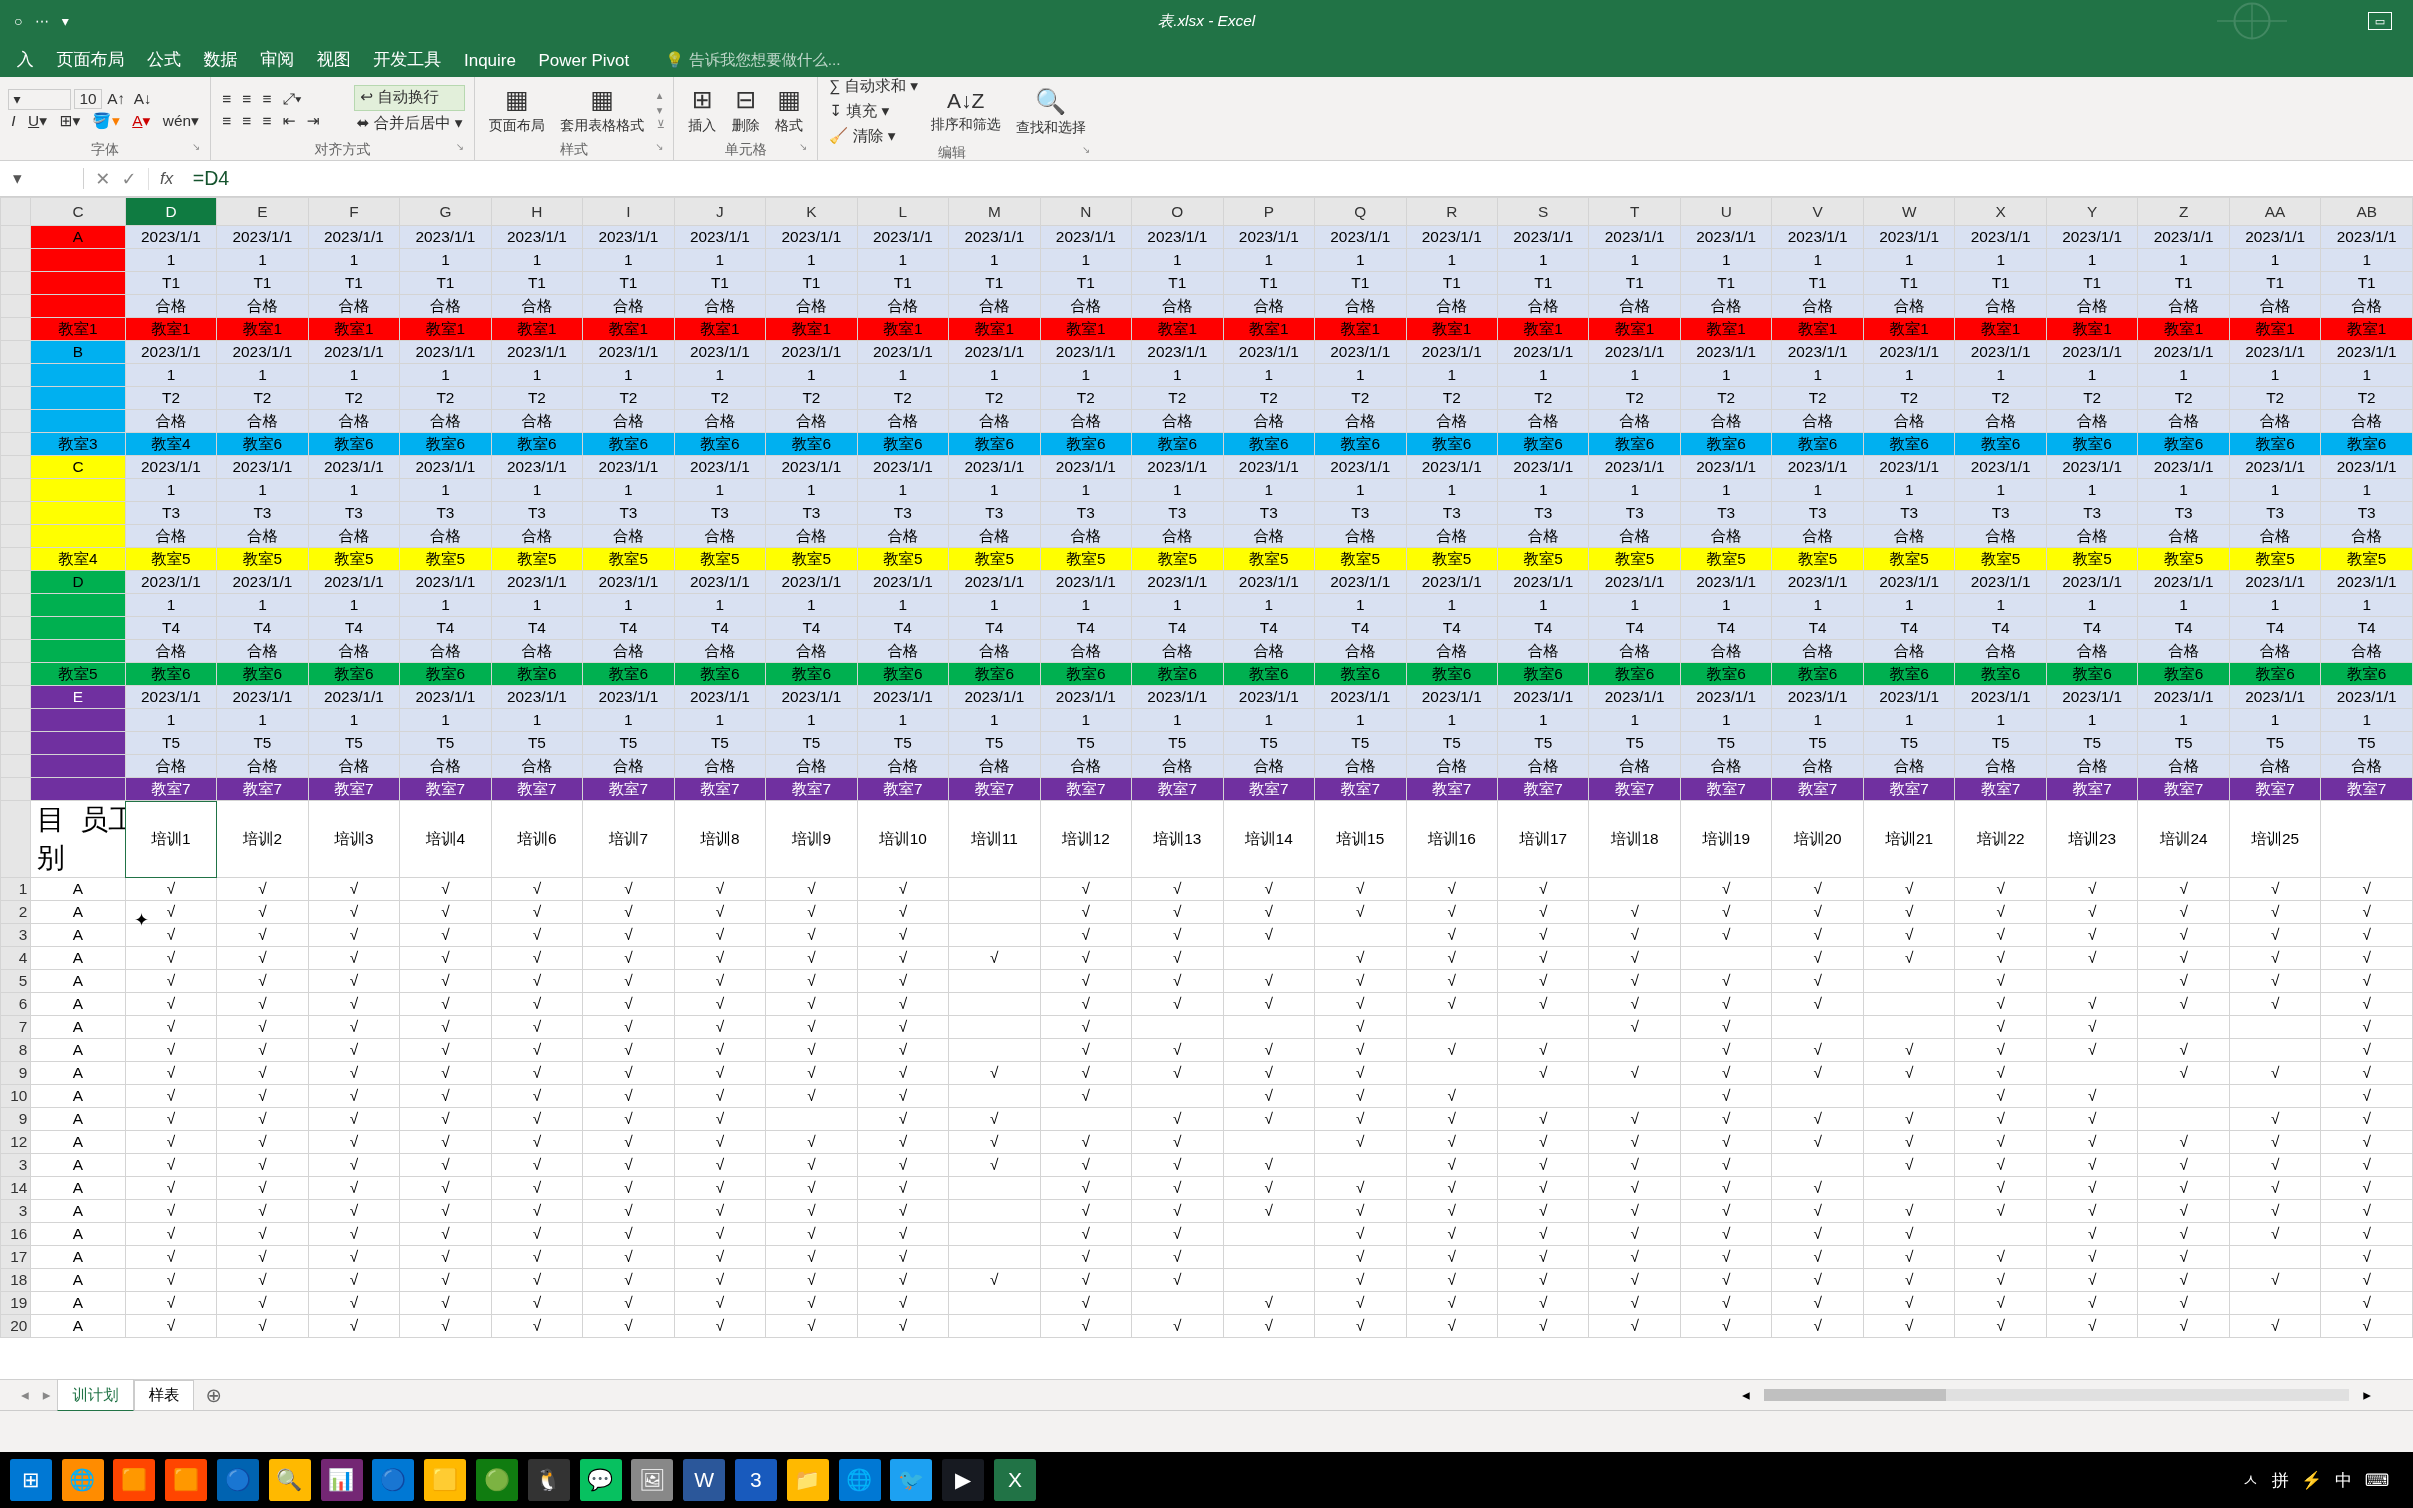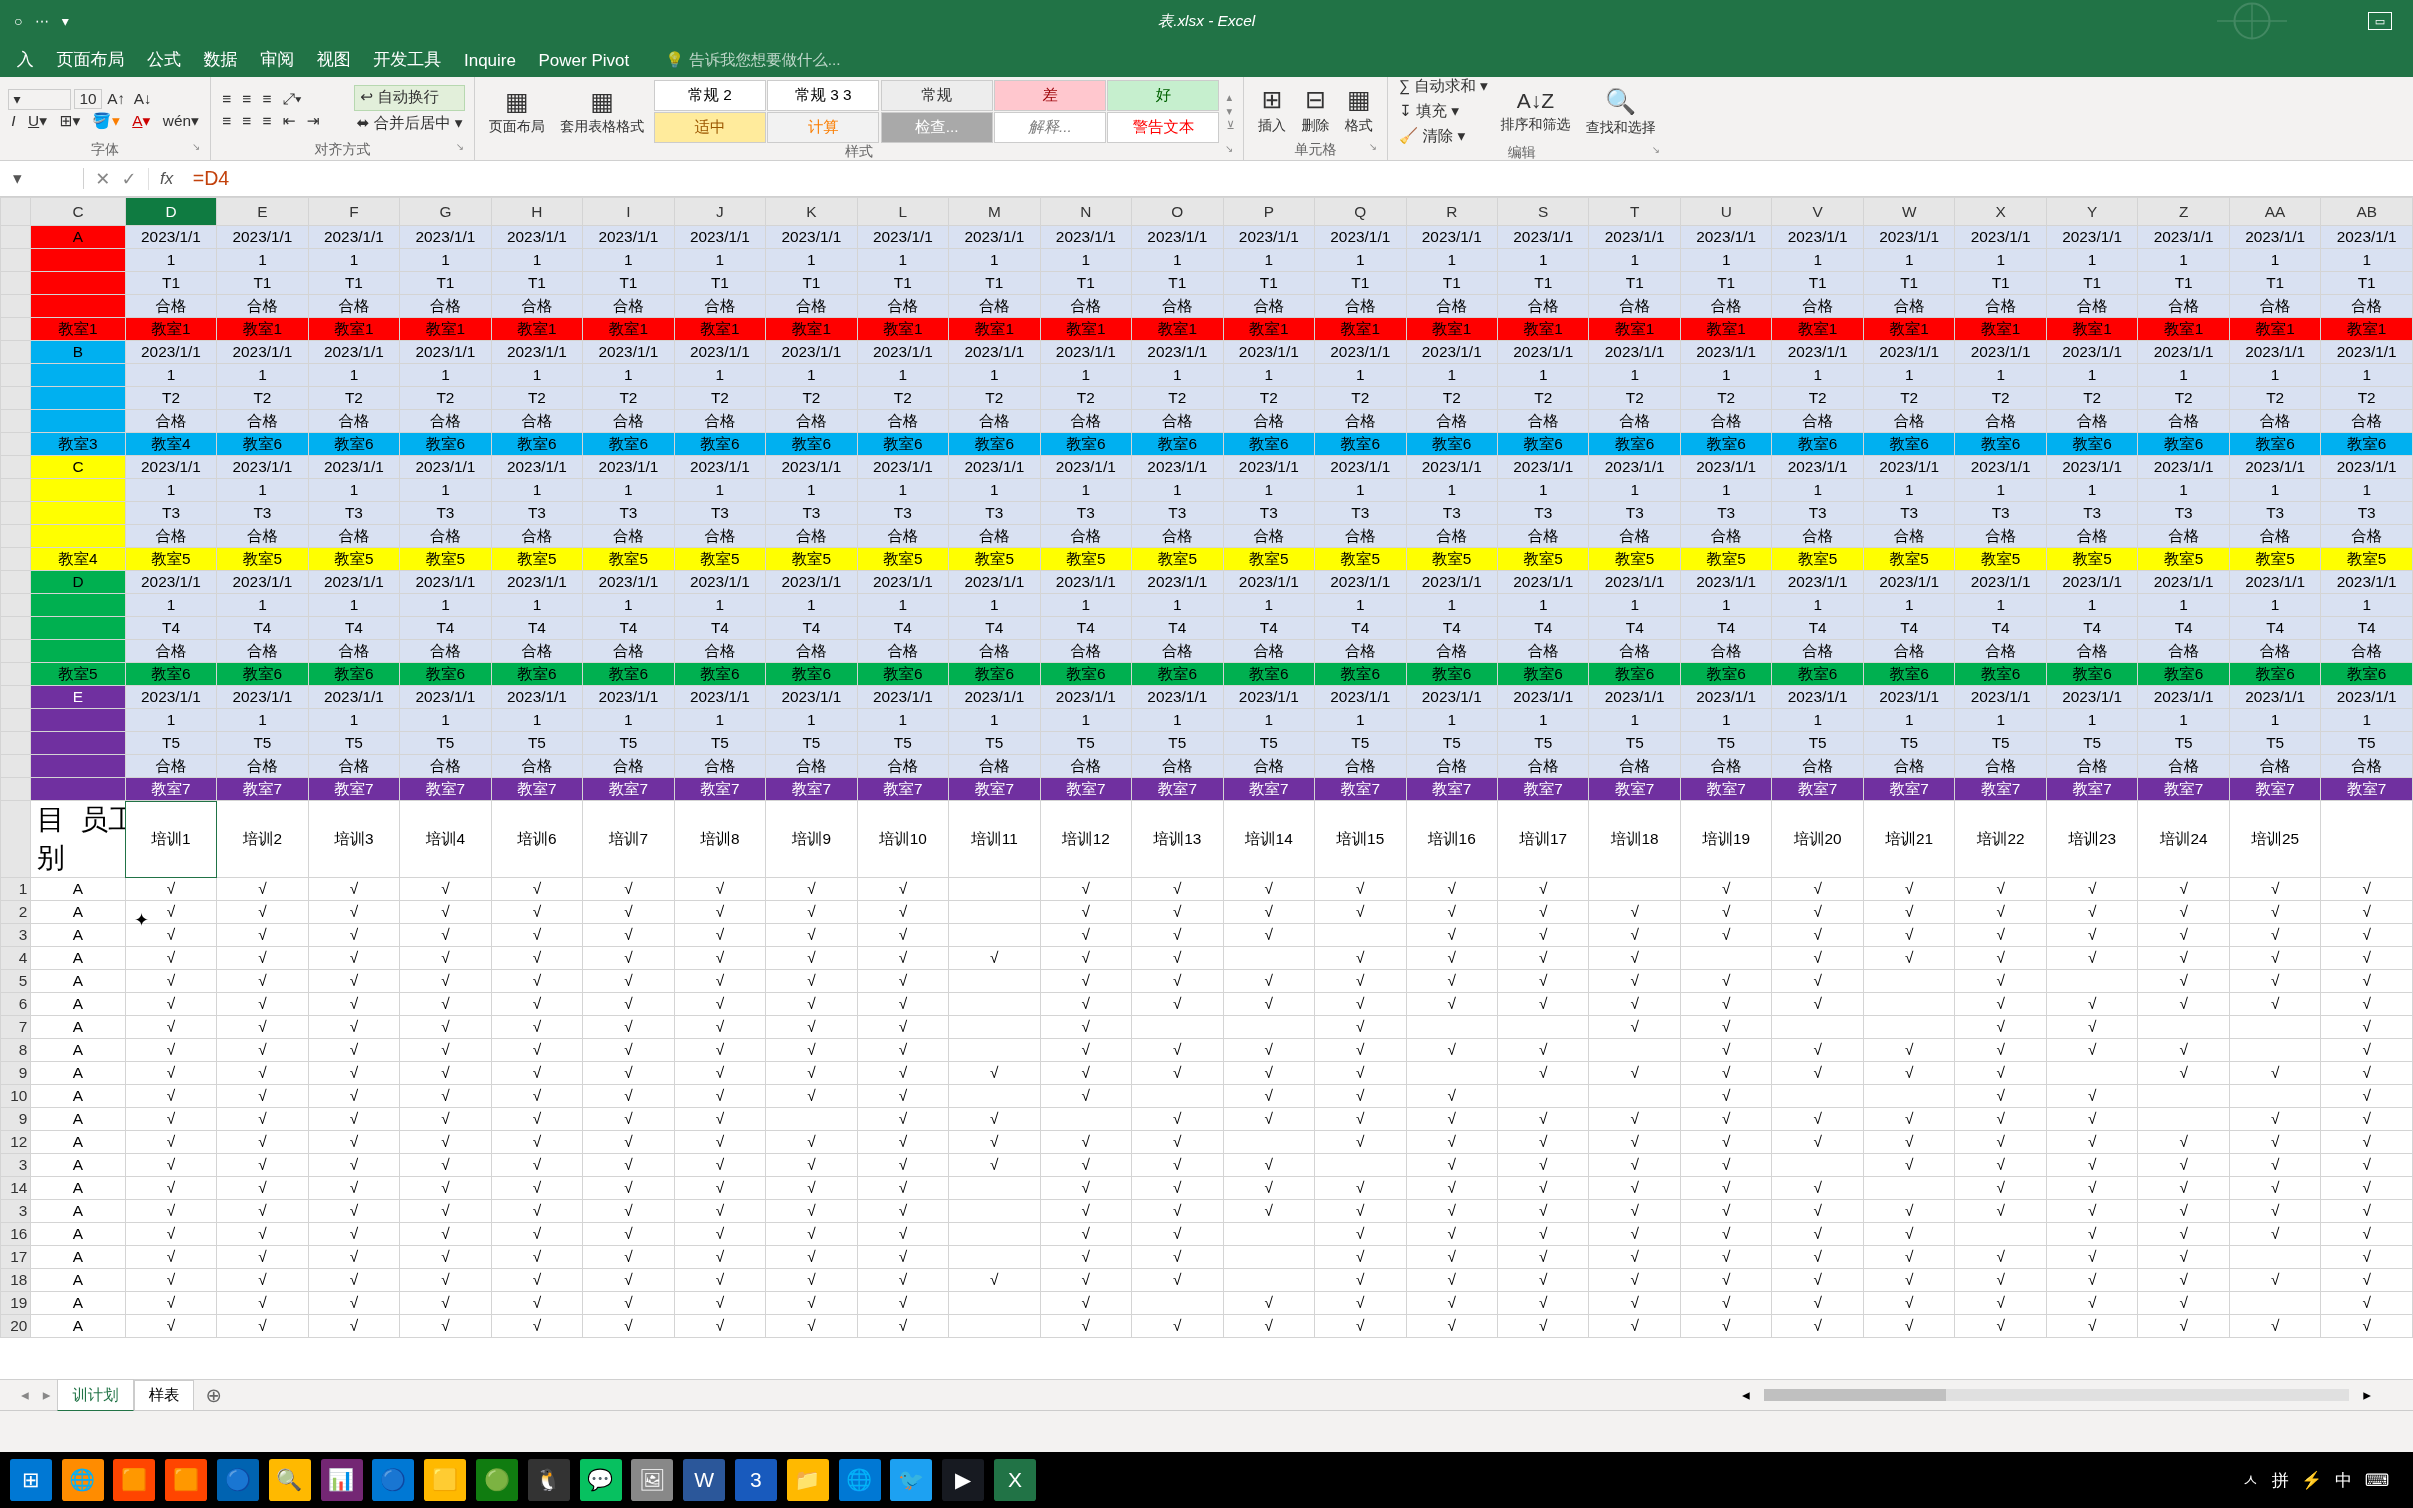--- a/index.html
+++ b/index.html
@@ -40,21 +40,21 @@
 .style-cell.calc { background: #f2f2f2; color: #fa7d00; }
 .style-cell.check { background: #a9a9a9; color: #fff; }
 .style-cell.explain { font-style: italic; color: #7f7f7f; }
 .style-cell.warn { color: #ff0000; }
 
 
 .formula-row { height: 36px; border-bottom: 0.7px solid #d0d0d0; display: flex; align-items: center; background: #fff; }
 .name-box { width: 84px; border-right: 0.7px solid #d0d0d0; display: flex; align-items: center; padding: 0 8.4px; font-size: 17px; color: #555; }
 .fx-controls { display: flex; align-items: center; gap: 11.2px; padding: 0 11.2px; font-size: 18px; color: #888; border-right: 0.7px solid #e0e0e0; }
 .fx-label { font-style: italic; font-size: 17px; padding: 0 11.2px; color: #555; }
-.formula-input { flex: 1; font-size: 19.6px; padding-left: 8.4px; color: #c2410c; }
+.formula-input { flex: 1; font-size: 19.6px; padding-left: 8.4px; color: #14532d; }
 
 
 .grid-area { position: relative; height: calc(1508px - 42px - 35px - 84px - 36px - 31px - 56px - 42px); overflow: hidden; background: #fff; }
 table.sheet { border-collapse: collapse; width: 100%; table-layout: fixed; }
 table.sheet td, table.sheet th { border: 0.7px solid #d4d4d4; font-size: 15.4px; text-align: center; vertical-align: middle; height: 23px; overflow: hidden; white-space: nowrap; }
 table.sheet th { background: #e6e6e6; font-weight: normal; color: #333; }
 table.sheet th.col-head { height: 28px; }
 table.sheet th.row-head { width: 29px; }
 table.sheet th.corner { background: #e6e6e6; }
 table.sheet th.row-head.cut { color: #333; text-align: right; padding-right: 2.8px; }
@@ -177,32 +177,20 @@
   <div class="ribbon-group">
     <div class="content">
       <div class="big-btn">
           <span class="icon">▦</span>
           <span>页面布局</span>
         </div>
       <div class="big-btn">
           <span class="icon">▦</span>
           <span>套用表格格式</span>
         </div>
-      <div class="styles-gallery">
-        <div class="style-cell normal">常规 2</div>
-        <div class="style-cell normal3">常规 3 3</div>
-        <div class="style-cell gray">常规</div>
-        <div class="style-cell bad">差</div>
-        <div class="style-cell good">好</div>
-        <div class="style-cell moderate">适中</div>
-        <div class="style-cell calc">计算</div>
-        <div class="style-cell check">检查...</div>
-        <div class="style-cell explain">解释...</div>
-        <div class="style-cell warn">警告文本</div>
-      </div>
       <div class="stack" style="justify-content:center;font-size:11.2px;color:#888;padding-left:2.8px">
         <span>▴</span>
         <span>▾</span>
         <span>⊻</span>
       </div>
     </div>
     <div class="label">样式</div>
   </div>
 
   <div class="ribbon-group">

